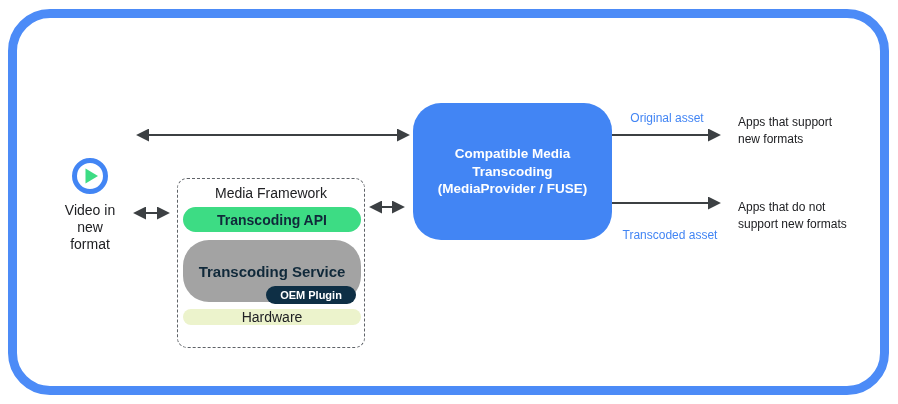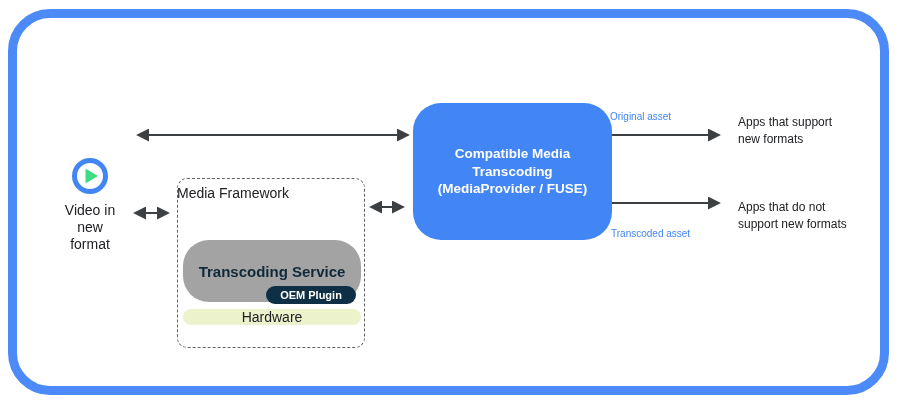--- a/index.html
+++ b/index.html
@@ -53,20 +53,21 @@
     width: 188px; height: 170px;
     border: 1.5px dashed #5f6368;
     border-radius: 10px;
     background: #ffffff;
   }
 
   .mf-title {
     position: absolute;
     left: 177px; top: 185px;
     width: 188px;
+    text-align: center;
     font-size: 14px;
     color: #202124;
   }
 
   .pill {
     position: absolute;
     display: flex;
     align-items: center;
     justify-content: center;
     text-align: center;
@@ -123,22 +124,23 @@
     text-align: center;
     color: #ffffff;
     font-size: 13.5px;
     font-weight: bold;
     line-height: 17.5px;
     white-space: pre-line;
   }
 
   .asset-label {
     position: absolute;
-    font-size: 10px;
+    font-size: 12px;
     color: #4285f4;
+    text-align: center;
   }
   .original-asset-label { left: 610px; top: 111px; width: 114px; }
   .transcoded-asset-label { left: 611px; top: 228px; width: 118px; }
 
   .apps-label {
     position: absolute;
     left: 738px;
     font-size: 12px;
     line-height: 16.5px;
     white-space: pre-line;
@@ -174,20 +176,21 @@
     </svg>
   </div>
 
   <div class="source-label">Video in
 new
 format</div>
 
   <div class="mf-box"></div>
   <div class="mf-title">Media Framework</div>
 
+  <div class="pill api-pill">Transcoding API</div>
 
   <div class="pill service-box">Transcoding Service</div>
 
   <div class="pill oem-pill">OEM Plugin</div>
 
   <div class="pill hardware-pill">Hardware</div>
 
   <div class="transcoding-box">Compatible Media
 Transcoding
 (MediaProvider / FUSE)</div>

